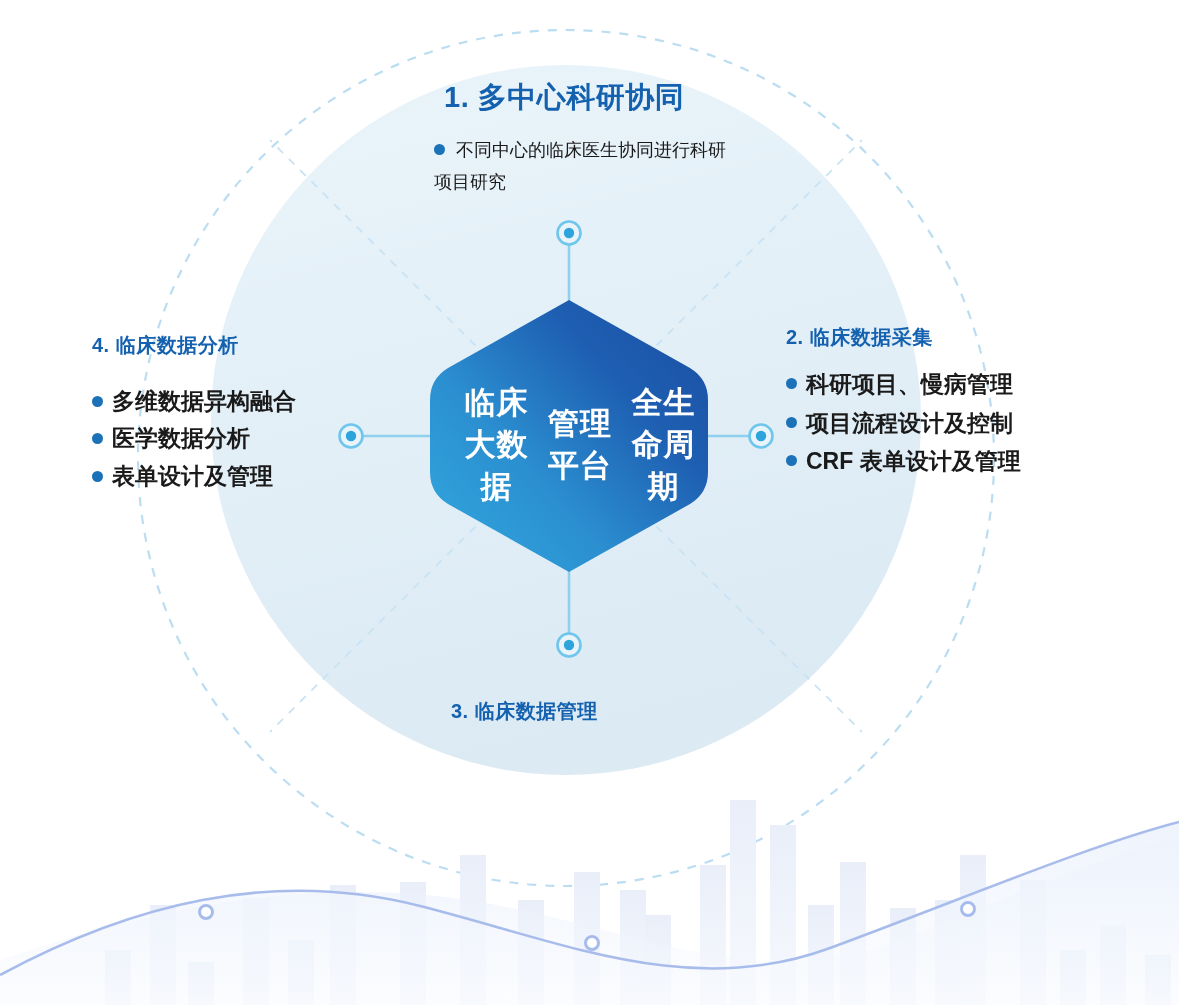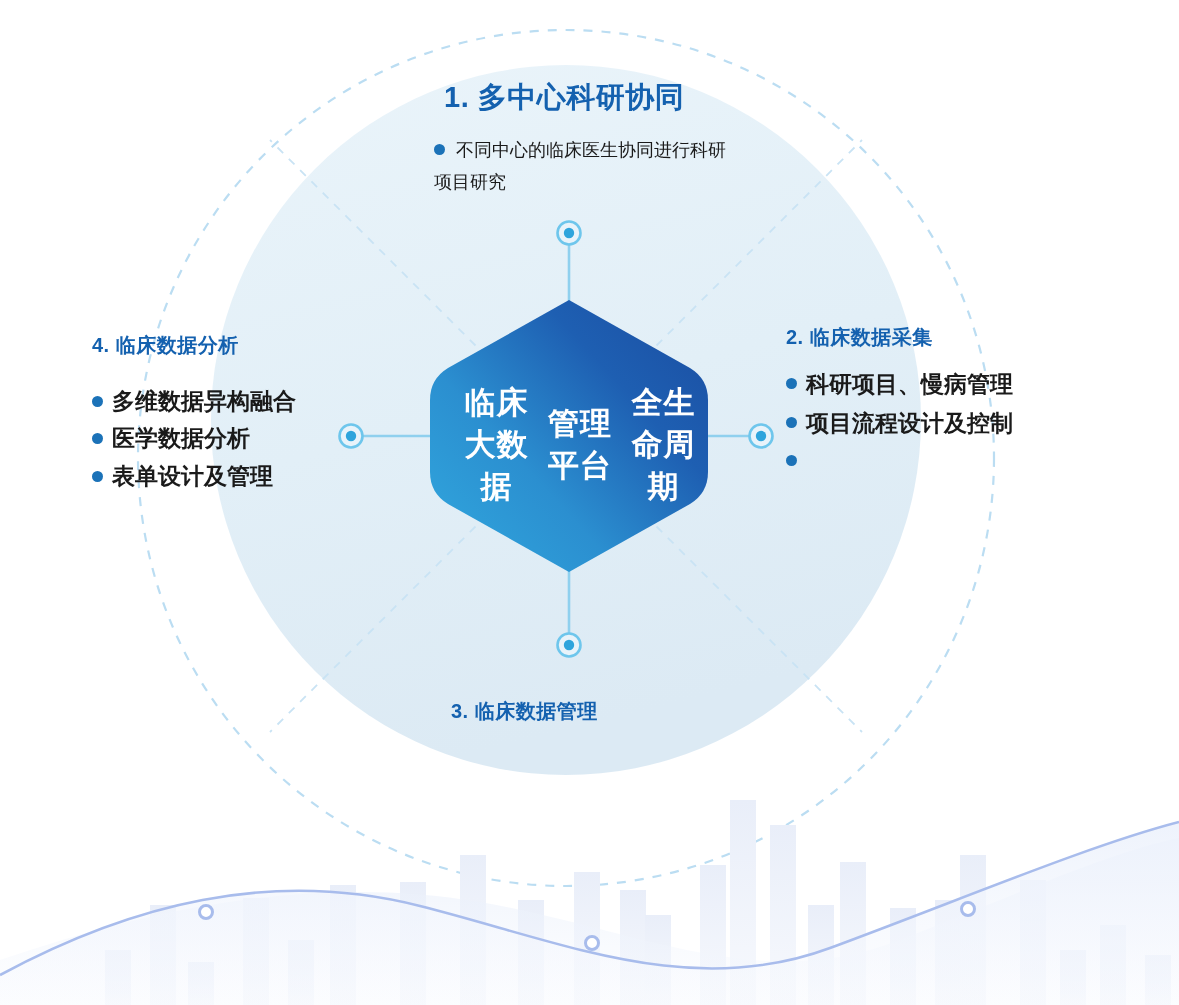--- a/index.html
+++ b/index.html
@@ -219,20 +219,21 @@
       <li>
           <span class="dot"></span>
           <span>科研项目、慢病管理</span>
         </li>
       <li>
           <span class="dot"></span>
           <span>项目流程设计及控制</span>
         </li>
       <li>
           <span class="dot"></span>
+          <span>CRF 表单设计及管理</span>
         </li>
     </ul>
   </div>
 
   <div class="block" id="block-bottom">
     <h2 class="block-title">3. 临床数据管理</h2>
   </div>
 
   <div class="block" id="block-left">
     <h2 class="block-title">4. 临床数据分析</h2>

